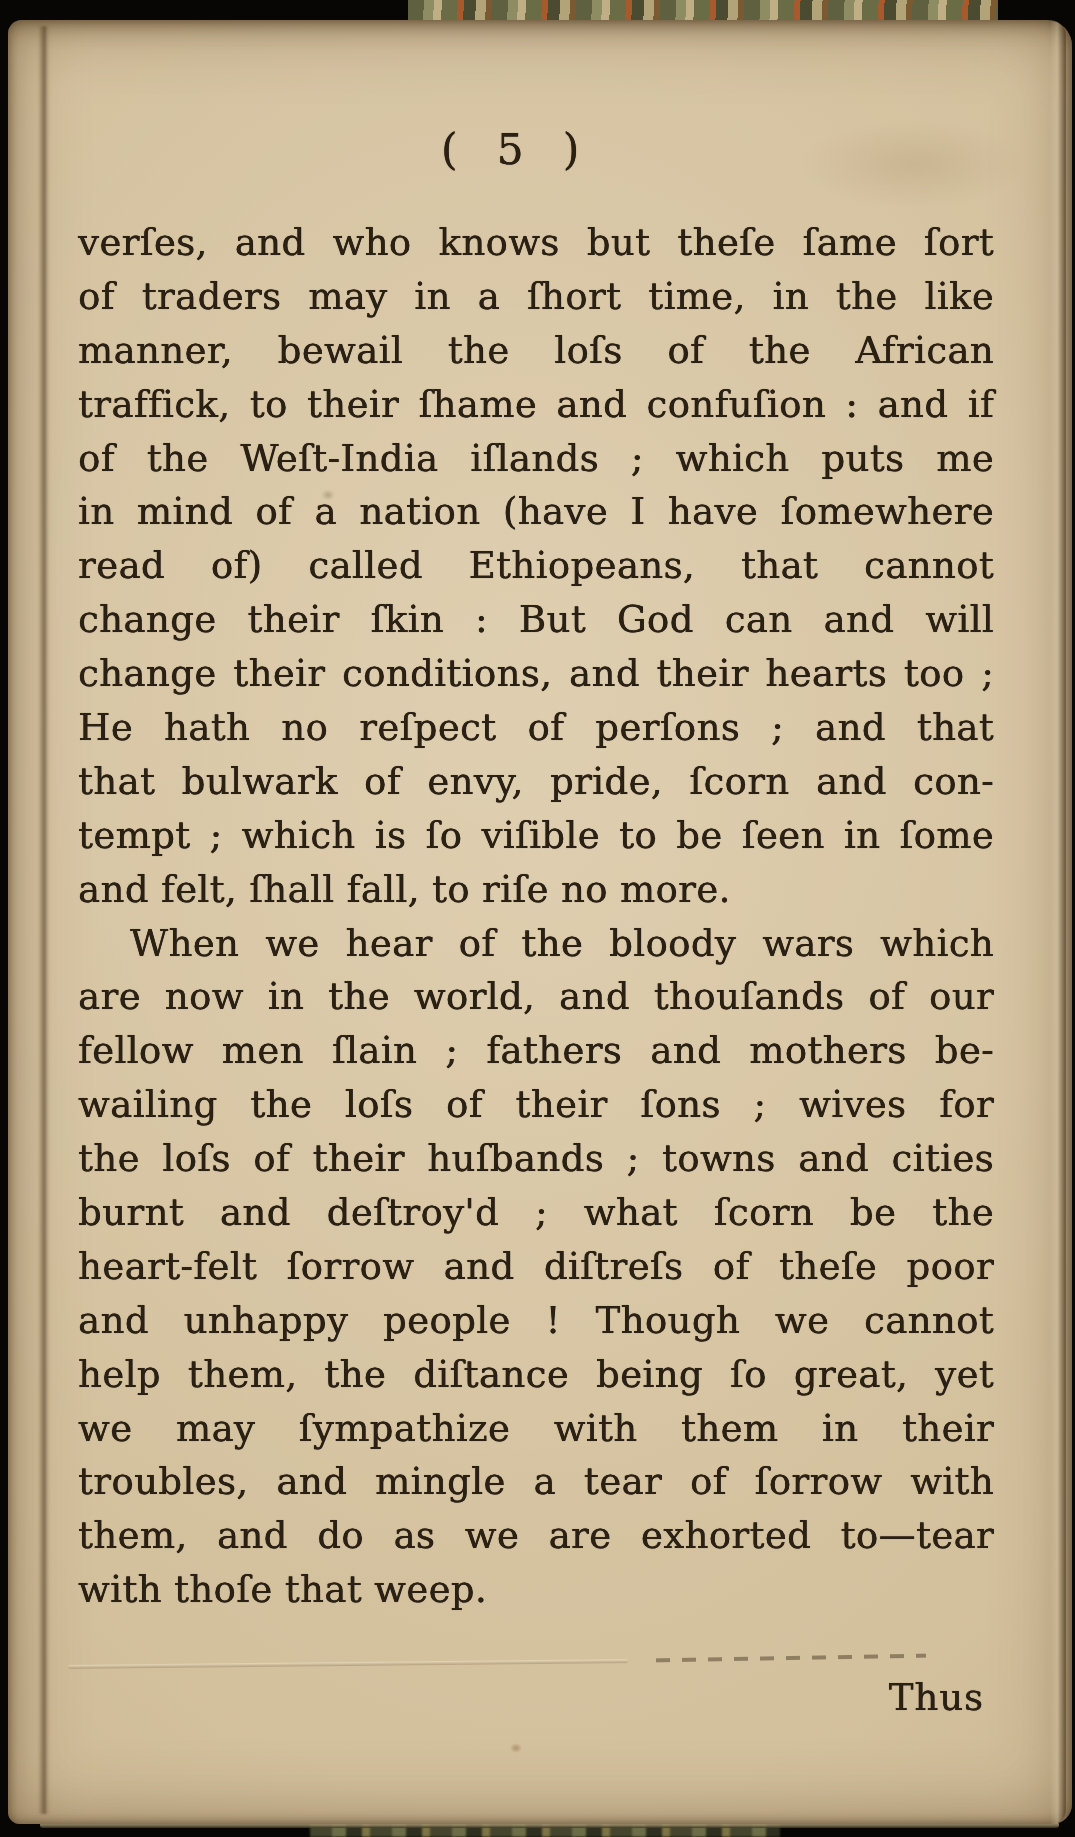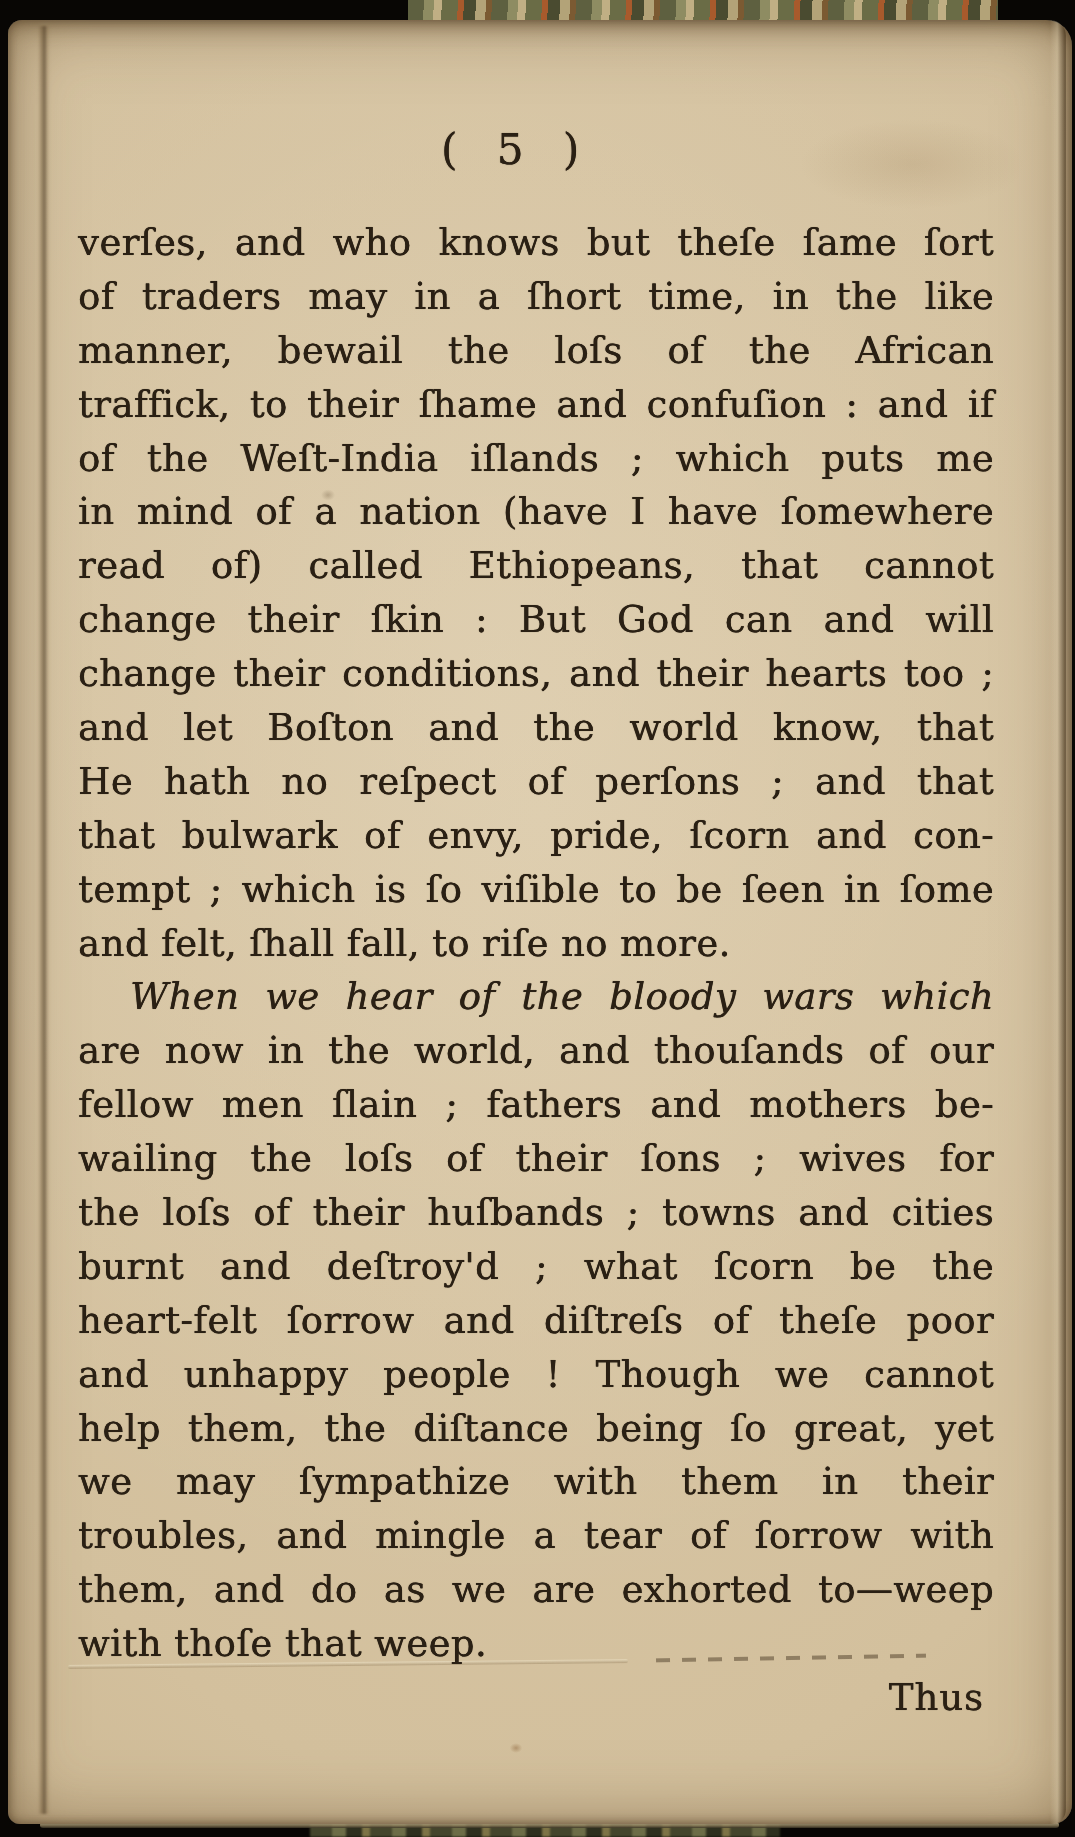--- a/index.html
+++ b/index.html
@@ -94,21 +94,21 @@
     letter-spacing: 0.4px;
     text-shadow: 0.35px 0 currentColor, 0 0 1.1px rgba(42,32,20,0.40);
     margin-top: 28px;
   }
   .line {
     height: var(--lh); line-height: var(--lh);
     text-align: justify; text-align-last: justify;
     white-space: nowrap;
   }
   .line.lastline { text-align-last: left; }
-  .line.indent { text-indent: 52px; font-style: italic; }
+  .line.indent { text-indent: 52px; }
 
   .catchword {
     position: absolute; right: 10px; top: calc(27 * var(--lh));
     height: var(--lh); line-height: var(--lh);
     font-size: 37px;
     letter-spacing: 1px;
     text-align: center;
   }
 </style>
 </head>
@@ -132,37 +132,36 @@
       <div>
           <div class="line">verſes, and who knows but theſe ſame ſort</div>
           <div class="line">of traders may in a ſhort time, in the like</div>
           <div class="line">manner, bewail the loſs of the African</div>
           <div class="line">traffick, to their ſhame and confuſion : and if</div>
           <div class="line">of the Weſt-India iſlands ; which puts me</div>
           <div class="line">in mind of a nation (have I have ſomewhere</div>
           <div class="line">read of) called Ethiopeans, that cannot</div>
           <div class="line">change their ſkin : But God can and will</div>
           <div class="line">change their conditions, and their hearts too ;</div>
-          <div class="line">and let Boſton and the world know, that</div>
           <div class="line">He hath no reſpect of perſons ; and that</div>
           <div class="line">that bulwark of envy, pride, ſcorn and con-</div>
           <div class="line">tempt ; which is ſo viſible to be ſeen in ſome</div>
           <div class="line lastline">and felt, ſhall fall, to riſe no more.</div>
         </div>
         <div>
           <div class="line indent">When we hear of the bloody wars which</div>
           <div class="line">are now in the world, and thouſands of our</div>
           <div class="line">fellow men ſlain ; fathers and mothers be-</div>
           <div class="line">wailing the loſs of their ſons ; wives for</div>
           <div class="line">the loſs of their huſbands ; towns and cities</div>
           <div class="line">burnt and deſtroy'd ; what ſcorn be the</div>
           <div class="line">heart-felt ſorrow and diſtreſs of theſe poor</div>
           <div class="line">and unhappy people ! Though we cannot</div>
           <div class="line">help them, the diſtance being ſo great, yet</div>
           <div class="line">we may ſympathize with them in their</div>
           <div class="line">troubles, and mingle a tear of ſorrow with</div>
-          <div class="line">them, and do as we are exhorted to—weep</div>
+          <div class="line">them, and do as we are exhorted to—tear</div>
           <div class="line lastline">with thoſe that weep.</div>
         </div>
         <div class="catchword">Thus</div>
     </div>
   </div>
 </div>
 
 </body></html>

